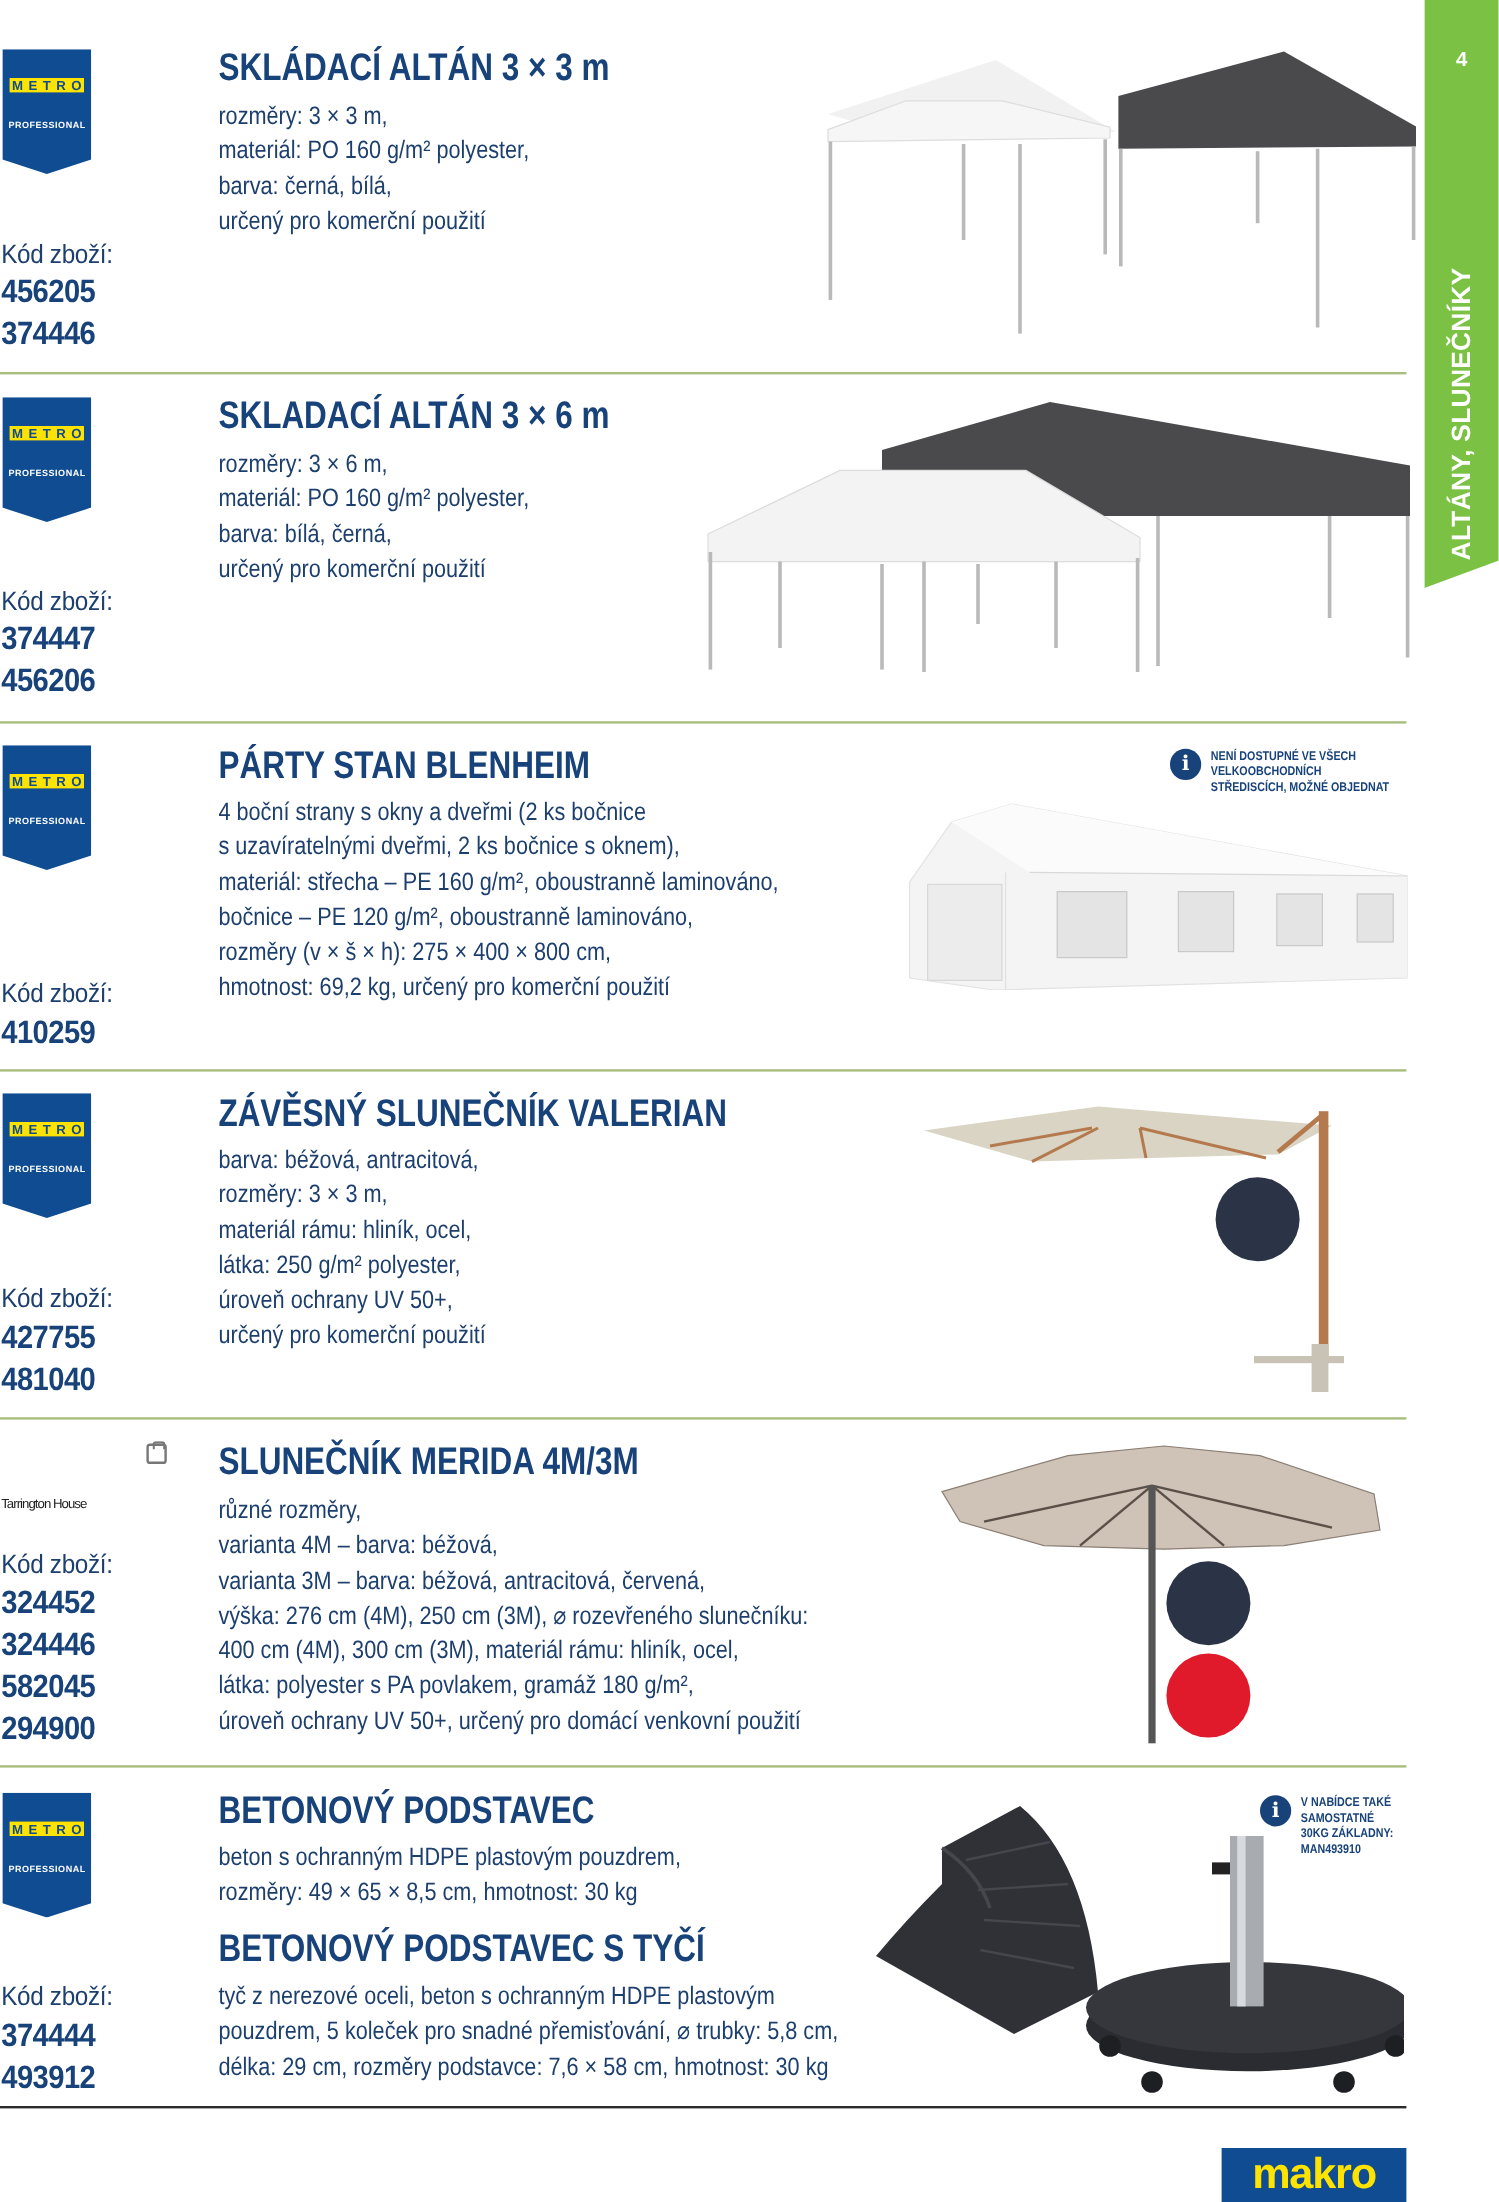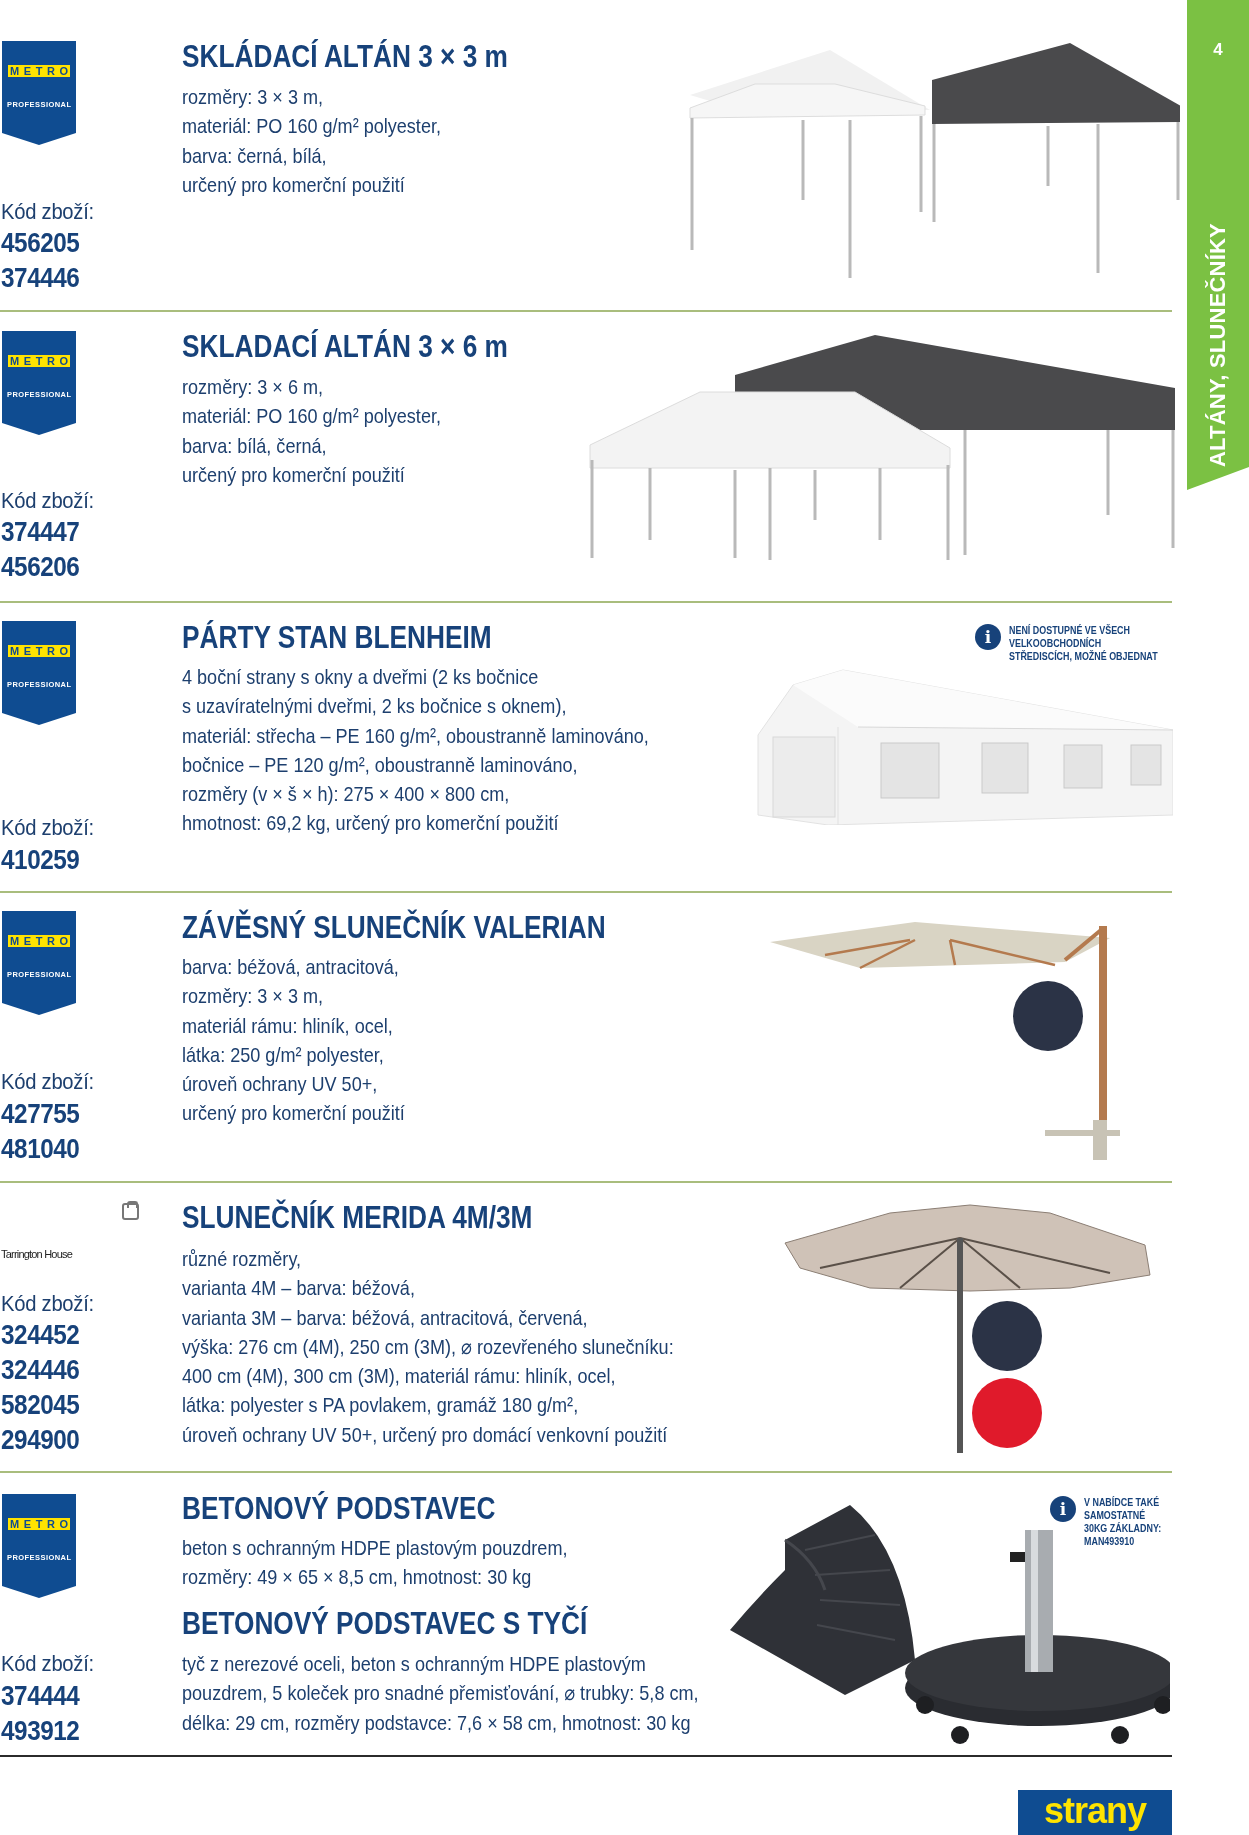--- a/index.html
+++ b/index.html
@@ -302,13 +302,13 @@
     <g fill="#1e1f22">
       <circle cx="200" cy="215" r="9"></circle>
         <circle cx="235" cy="245" r="9"></circle>
       <circle cx="395" cy="245" r="9"></circle>
         <circle cx="438" cy="215" r="9"></circle>
     </g>
   </svg>
 </div>
 <div class="divider dark" style="top:1755px"></div>
 
-<div class="makro">strany</div>
+<div class="makro">makro</div>
 
 </body></html>

